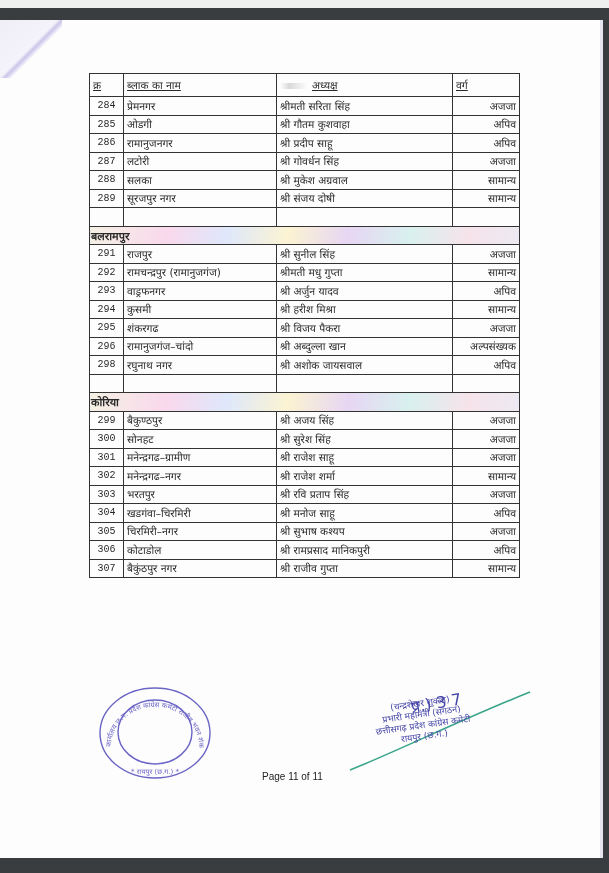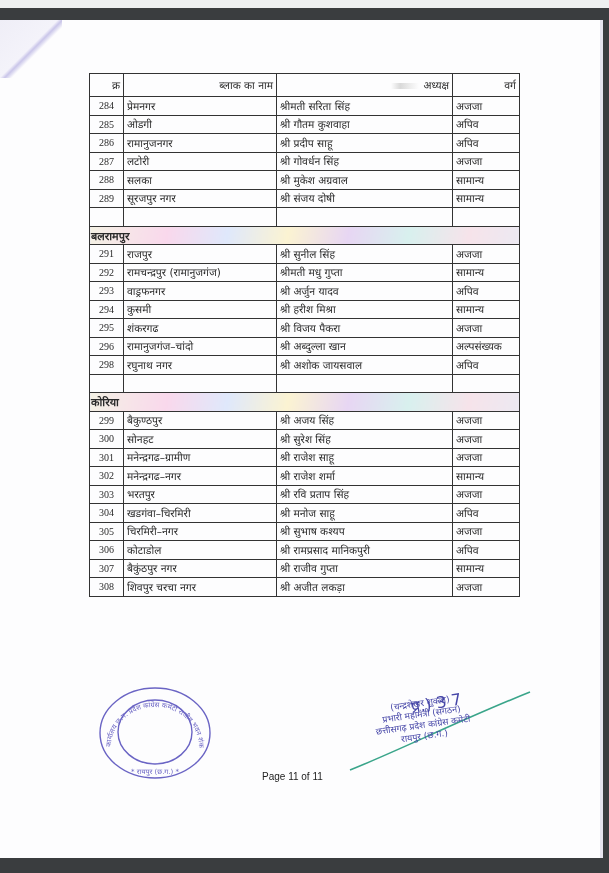--- a/index.html
+++ b/index.html
@@ -23,27 +23,27 @@
   }
   table.reg {
     position: absolute; left: 89px; top: 73px; width: 430px;
     border-collapse: collapse; table-layout: fixed;
     font-size: 10.5px; color: #2a2a2a;
   }
   table.reg td, table.reg th {
     border: 1px solid #333; height: 17.5px; padding: 0 3px;
     white-space: nowrap; overflow: hidden; font-weight: normal;
   }
-  table.reg th { height: 22px; text-align: right; }
+  table.reg th { height: 22px; text-align: left; text-decoration: underline; }
   col.c-no { width: 34px; }
   col.c-block { width: 153px; }
   col.c-name { width: 176px; }
   col.c-cat { width: 67px; }
-  td.no { text-align: center; font-family: Liberation Serif, serif; font-size: 10px; }
-  td.cat { text-align: left; margin-left: 37px; }
+  td.no { text-align: center; font-family: Liberation Mono, monospace; font-size: 10px; }
+  td.cat { text-align: right; margin-left: 37px; }
   tr.section td {
     background: linear-gradient(100deg, #f4f1e4 0%, #f9d8ec 18%, #dfe8fb 32%, #fbf3d2 46%, #e7d6f3 60%, #d8f0ee 74%, #f6e3ea 88%, #ece9f2 100%);
     font-weight: bold; font-size: 11px; padding-left: 1px;
   }
   .head-blur {
     display: inline-block; width: 28px; height: 6px; margin-right: 4px; vertical-align: middle;
     background: linear-gradient(90deg, transparent, #d9d9d9, #ececec, transparent);
   }
   .stamp {
     position: absolute; left: 95px; top: 685px; width: 118px; height: 96px;
@@ -226,26 +226,20 @@
         <td>कोटाडोल</td>
         <td>श्री रामप्रसाद मानिकपुरी</td>
         <td class="cat">अपिव</td>
       </tr>
       <tr>
         <td class="no">307</td>
         <td>बैकुंठपुर नगर</td>
         <td>श्री राजीव गुप्ता</td>
         <td class="cat">सामान्य</td>
       </tr>
-      <tr>
-        <td class="no">308</td>
-        <td>शिवपुर चरचा नगर</td>
-        <td>श्री अजीत लकड़ा</td>
-        <td class="cat">अजजा</td>
-      </tr>
     </tbody>
 </table>
 
 <svg class="stamp" viewBox="0 0 118 96">
   <defs>
     <path id="ringpath" d="M 16,62 A 44,40 0 1,1 104,62" fill="none"></path>
   </defs>
   <ellipse cx="60" cy="48" rx="55" ry="45" fill="none" stroke="#6a64c4" stroke-width="1.4"></ellipse>
   <ellipse cx="60" cy="47" rx="37" ry="32" fill="none" stroke="#6a64c4" stroke-width="1.4"></ellipse>
   <text font-size="7" fill="#6a64c4" font-family="DejaVu Sans, sans-serif">

